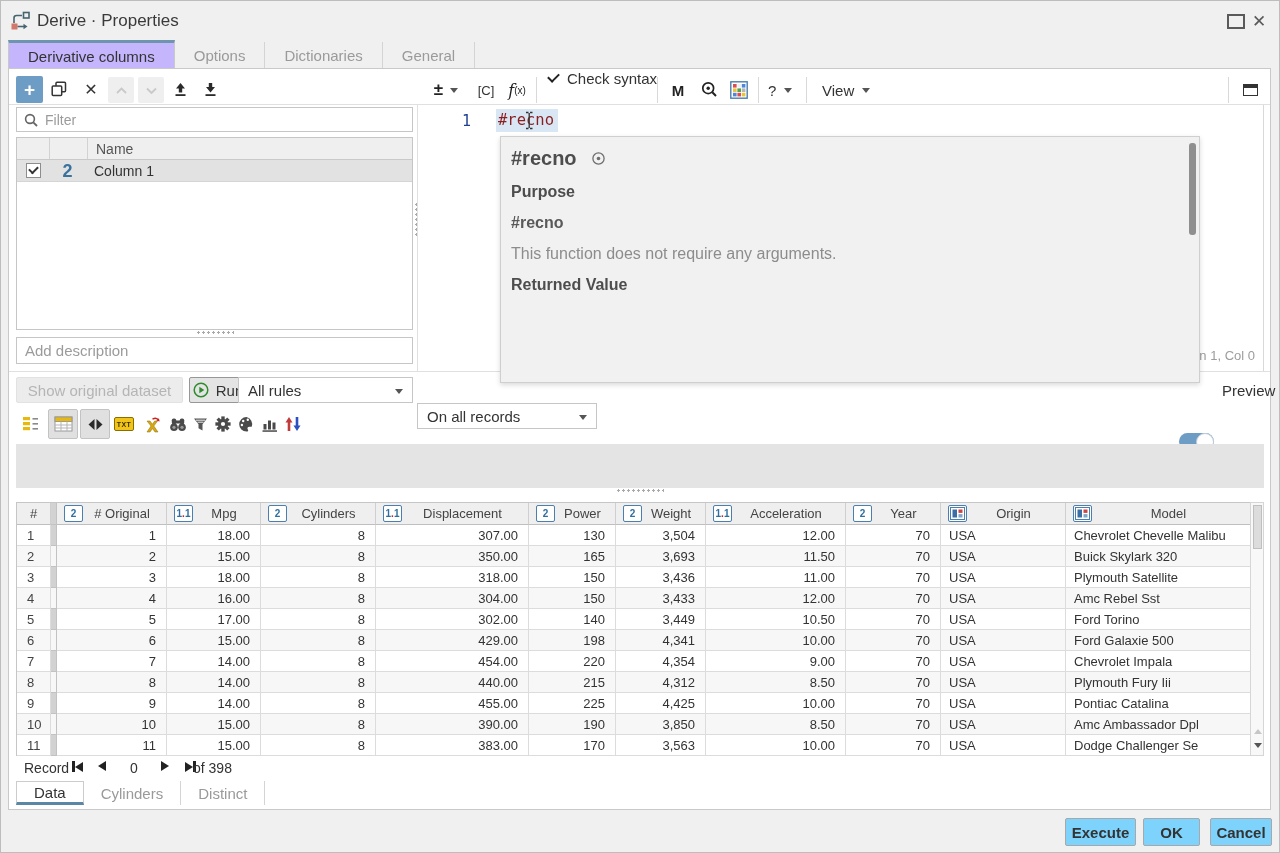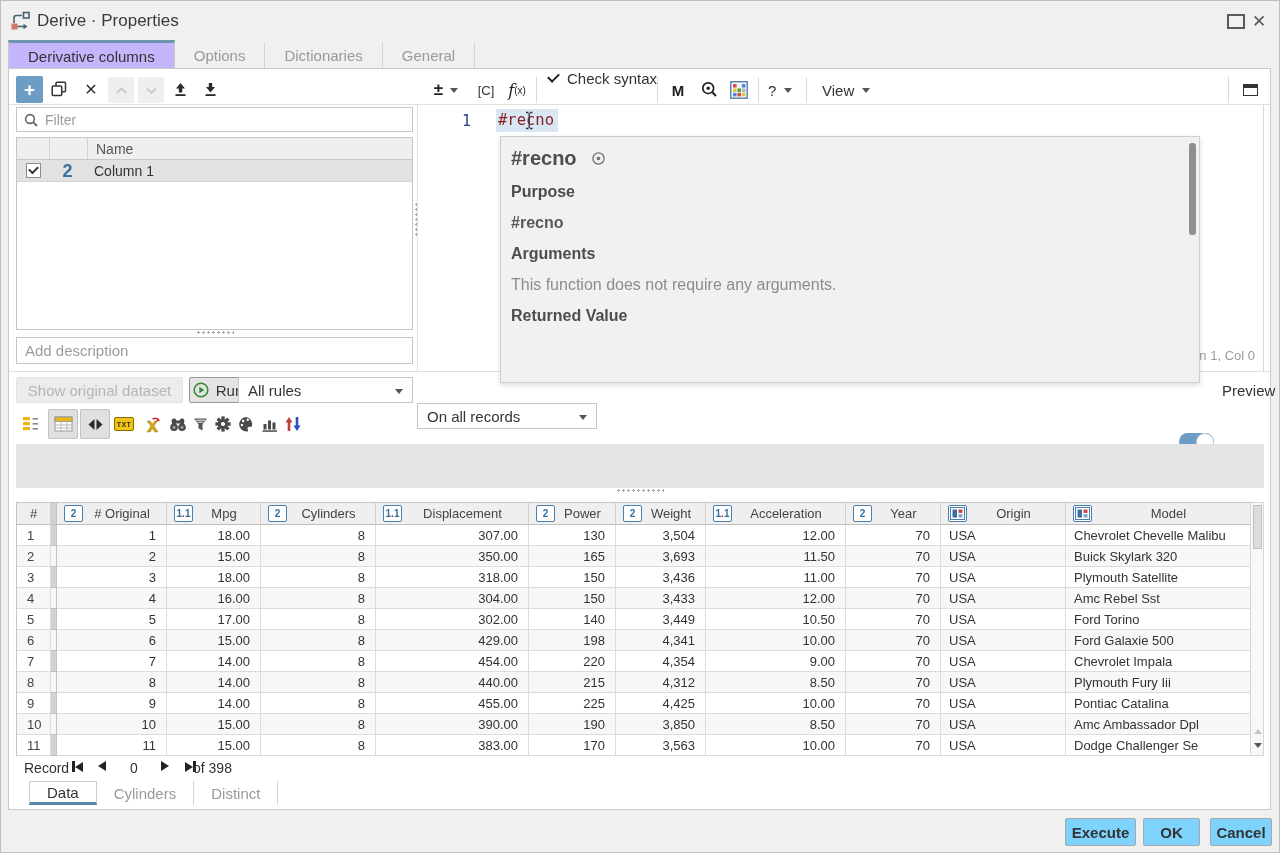--- a/index.html
+++ b/index.html
@@ -273,21 +273,20 @@
     <div class="pop-title">
       <span>#recno</span>
       <svg width="15" height="15">
         <circle cx="7.5" cy="7.5" r="5.6" stroke="#6e6e6e" stroke-width="1.3" fill="none"></circle>
           <circle cx="7.5" cy="7.5" r="1.8" fill="#6e6e6e"></circle>
       </svg>
     </div>
     <div>
         <div class="pop-h">Purpose</div>
         <div class="pop-b strong">#recno</div>
-        <div class="pop-h">Arguments</div>
         <div class="pop-b">This function does not require any arguments.</div>
         <div class="pop-h">Returned Value</div>
       </div>
   </div>
   <div class="pop-thumb"></div>
 </div>
 
 <div class="abs btn btn-ghost" style="left:16px;top:377px;width:167px;height:26px;">Show original dataset</div>
 <div class="abs btn btn-run" style="left:189px;top:377px;width:58px;height:26px;">
   <svg width="16" height="16">
@@ -611,21 +610,21 @@
 <div class="abs rn-label" style="left:118px;top:760px;width:32px;text-align:center;">0</div>
 <div class="abs rn-btn" style="left:161px;top:761px;">
     <span class="tr"></span>
   </div>
 <div class="abs rn-btn" style="left:185px;top:761px;">
     <span class="tr"></span>
     <span class="bar"></span>
   </div>
 <div class="abs rn-label" style="left:193px;top:760px;">of 398</div>
 
-<div class="abs btabs" style="left:16px;top:781px;margin-left:13px;">
+<div class="abs btabs" style="left:16px;top:781px;">
     <div class="bt-tab active">Data</div>
     <div class="bt-tab">Cylinders</div>
     <div class="bt-tab">Distinct</div>
   </div>
 
 <div class="abs fbtn" style="left:1065px;top:818px;width:71px;height:28px;">Execute</div>
 <div class="abs fbtn" style="left:1143px;top:818px;width:57px;height:28px;">OK</div>
 <div class="abs fbtn" style="left:1210px;top:818px;width:62px;height:28px;">Cancel</div>
 
 </body></html>

